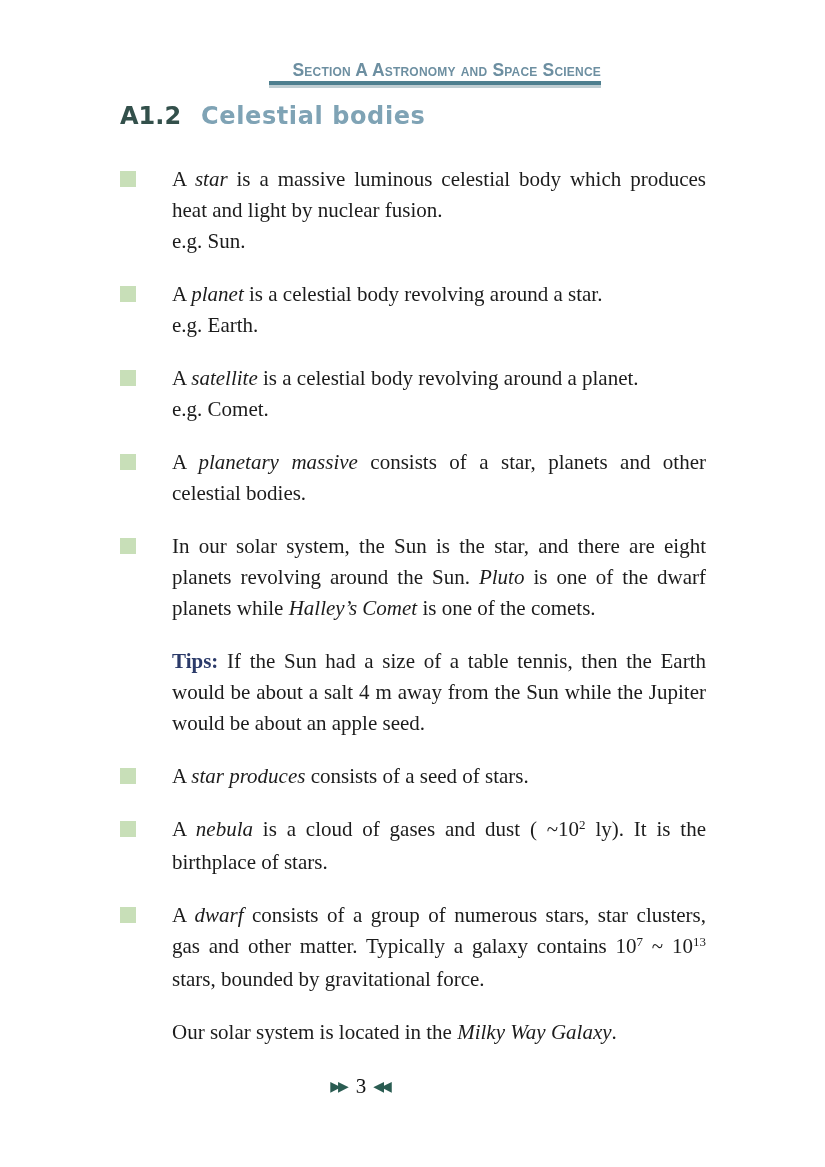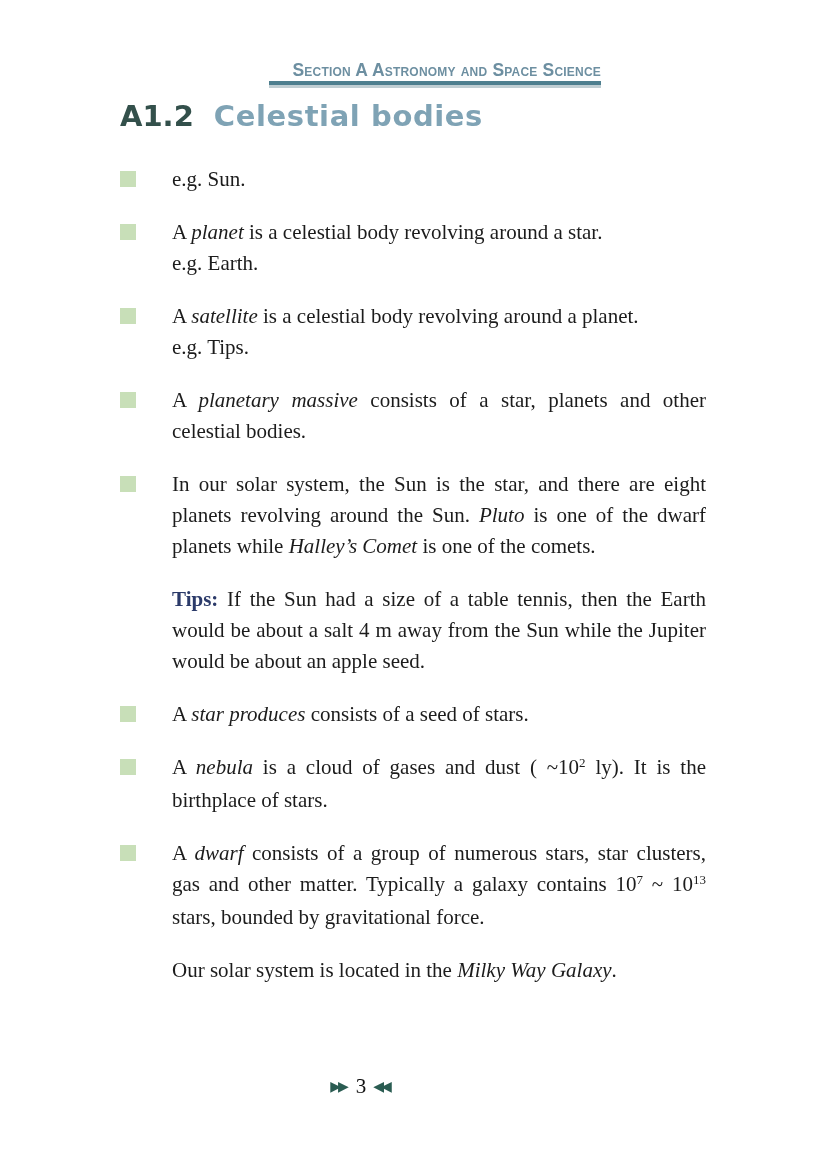--- a/index.html
+++ b/index.html
@@ -38,21 +38,21 @@
   }
 
   
   .heading {
     position: absolute;
     top: 101px;
     left: 120px;
     margin: 0;
     font-family: "DejaVu Sans", sans-serif;
     font-weight: bold;
-    font-size: 29px;
+    font-size: 24px;
     line-height: 30px;
   }
   .h-num   { color: var(--section_number, #33504b); margin-right: 20px; }
   .h-title { color: var(--section_title, #7fa3b5); letter-spacing: 0.6px; }
 
   
   .content {
     position: absolute;
     top: 164px;
     left: 120px;
@@ -118,33 +118,34 @@
   </div>
 
   <h1 class="heading">
     <span class="h-num">A1.2</span><span class="h-title">Celestial bodies</span>
   </h1>
 
   <div class="content">
 
     <div class="block">
       <span class="bullet"></span>
+      <p class="para justify"><span>A </span><span class="s-i">star</span><span> is a massive luminous celestial body which produces heat and light by nuclear fusion.</span></p>
       <p class="para"><span>e.g. Sun.</span></p>
     </div>
 
     <div class="block">
       <span class="bullet"></span>
       <p class="para justify"><span>A </span><span class="s-i">planet</span><span> is a celestial body revolving around a star.</span></p>
       <p class="para"><span>e.g. Earth.</span></p>
     </div>
 
     <div class="block">
       <span class="bullet"></span>
       <p class="para justify"><span>A </span><span class="s-i">satellite</span><span> is a celestial body revolving around a planet.</span></p>
-      <p class="para"><span>e.g. Tips.</span></p>
+      <p class="para"><span>e.g. Comet.</span></p>
     </div>
 
     <div class="block">
       <span class="bullet"></span>
       <p class="para justify"><span>A </span><span class="s-i">planetary massive</span><span> consists of a star, planets and other celestial bodies.</span></p>
     </div>
 
     <div class="block">
       <span class="bullet"></span>
       <p class="para justify"><span>In our solar system, the Sun is the star, and there are eight planets revolving around the Sun. </span><span class="s-i">Pluto</span><span> is one of the dwarf planets while </span><span class="s-i">Halley’s Comet</span><span> is one of the comets.</span></p>

